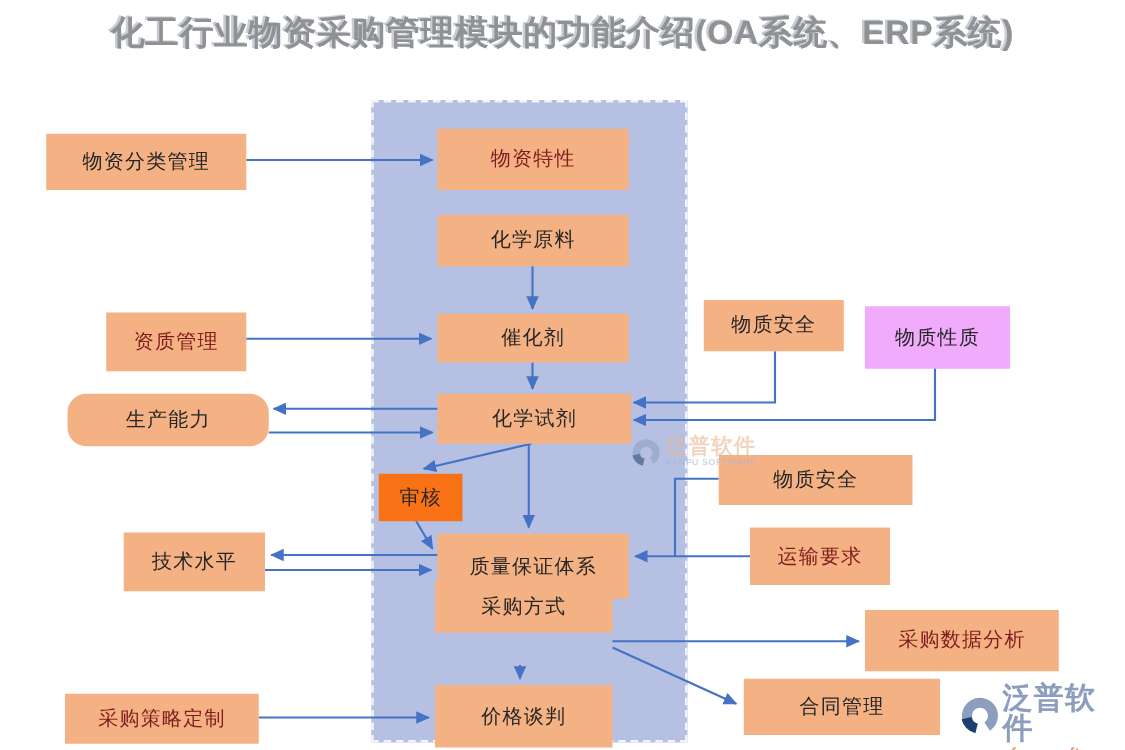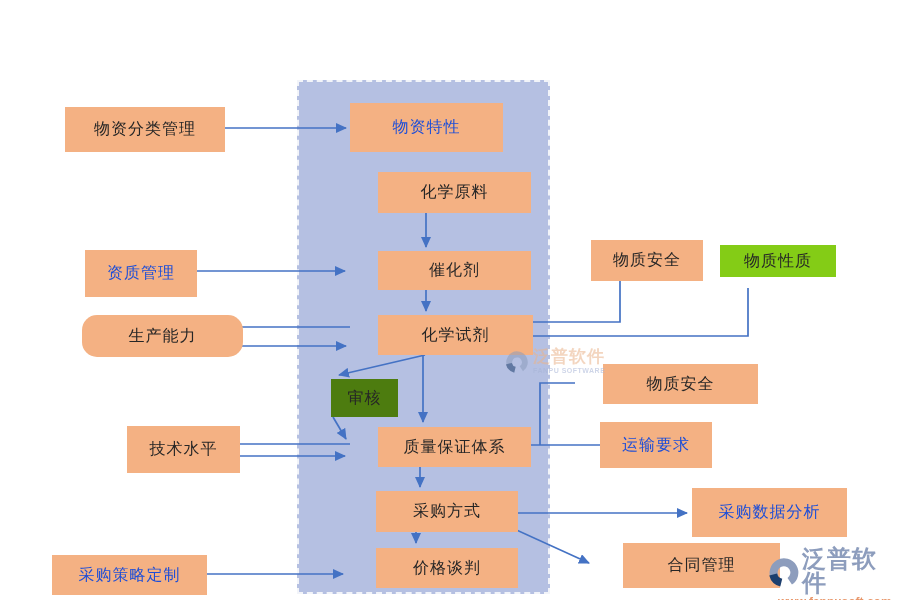--- a/index.html
+++ b/index.html
@@ -17,41 +17,42 @@
   }
   .band{
     position:absolute;background:#b5c0e2;
     border:2px dashed #f2f4f9;box-sizing:border-box;
   }
   .edges{position:absolute;left:0;top:0;pointer-events:none;}
   .node{
     position:absolute;display:flex;align-items:center;justify-content:center;
     font-size:16px;letter-spacing:1px;box-sizing:border-box;white-space:nowrap;
   }
-  .node.dark{color:#262626;margin-left:28px;}
-  .node.light{color:#1d4ed8;text-align:center;}
+  .node.dark{color:#262626;}
+  .node.light{color:#7f1d1d;text-align:center;}
   .wm-center{
     position:absolute;left:505px;top:348px;width:130px;height:36px;
     display:flex;align-items:flex-start;opacity:0.55;
   }
   .wm-center .txt{margin-left:4px;line-height:1;}
   .wm-center .brand{font-size:17px;font-weight:bold;color:#eeb astre}
   .wm-center .brand{font-size:17px;font-weight:bold;color:#eab48c;letter-spacing:1px;}
   .wm-center .sub{font-size:7px;font-weight:bold;color:#a7b4d6;letter-spacing:0.5px;margin-top:2px;}
   .wm-corner{
     position:absolute;left:768px;top:547px;width:128px;height:45px;
   }
   .wm-corner .row{display:flex;align-items:center;}
   .wm-corner .brand{font-size:24px;font-weight:bold;color:#8d9dbd;letter-spacing:1px;margin-left:2px;line-height:1;}
   .wm-corner .url{font-size:12px;font-weight:bold;color:#e8976b;margin-top:1px;margin-left:10px;line-height:1;}
 </style>
 </head>
 <body>
 
 <div id="stage">
+  <div class="title">化工行业物资采购管理模块的功能介绍(OA系统、ERP系统)</div>
 
   <div class="band" id="band" style="left: 297px; top: 80px; width: 253px; height: 514px; background: rgb(181, 192, 226);"></div>
 
   <svg class="edges" id="edges" width="900" height="600" viewBox="0 0 900 600">
     <defs>
       <marker id="arrowhead" markerUnits="userSpaceOnUse" markerWidth="11" markerHeight="10" refX="10" refY="5" orient="auto">
         <path d="M0,0 L11,5 L0,10 Z" id="arrowhead-path" fill="#4472c4"></path>
       </marker>
     </defs>
     <g id="edge-group">
@@ -78,32 +79,32 @@
       </g>
   </svg>
 
   <div id="nodes">
       <div class="node dark" style="left: 37px; top: 107px; width: 160px; height: 45px; background: rgb(244, 177, 131);">物资分类管理</div>
       <div class="node light" style="left: 350px; top: 103px; width: 153px; height: 49px; background: rgb(244, 177, 131);">物资特性</div>
       <div class="node dark" style="left: 350px; top: 172px; width: 153px; height: 41px; background: rgb(244, 177, 131);">化学原料</div>
       <div class="node light" style="left: 85px; top: 250px; width: 112px; height: 47px; background: rgb(244, 177, 131);">资质管理</div>
       <div class="node dark" style="left: 350px; top: 251px; width: 153px; height: 39px; background: rgb(244, 177, 131);">催化剂</div>
       <div class="node dark" style="left: 563px; top: 240px; width: 112px; height: 41px; background: rgb(244, 177, 131);">物质安全</div>
-      <div class="node dark" style="left: 692px; top: 245px; width: 116px; height: 32px; background: #84cc16;">物质性质</div>
+      <div class="node dark" style="left: 692px; top: 245px; width: 116px; height: 50px; background: #f0abfc;">物质性质</div>
       <div class="node dark" style="left: 54px; top: 315px; width: 161px; height: 42px; background: rgb(244, 177, 131); border-radius: 15px;">生产能力</div>
       <div class="node dark" style="left: 350px; top: 315px; width: 155px; height: 40px; background: rgb(244, 177, 131);">化学试剂</div>
-      <div class="node dark" style="left: 303px; top: 379px; width: 67px; height: 38px; background: #4d7c0f;">审核</div>
+      <div class="node dark" style="left: 303px; top: 379px; width: 67px; height: 38px; background: #f97316;">审核</div>
       <div class="node dark" style="left: 575px; top: 364px; width: 155px; height: 40px; background: rgb(244, 177, 131);">物质安全</div>
       <div class="node dark" style="left: 99px; top: 426px; width: 113px; height: 47px; background: rgb(244, 177, 131);">技术水平</div>
-      <div class="node dark" style="left: 350px; top: 427px; width: 153px; height: 40px; background: rgb(244, 177, 131);">质量保证体系</div>
+      <div class="node dark" style="left: 350px; top: 427px; width: 153px; height: 52px; background: rgb(244, 177, 131);">质量保证体系</div>
       <div class="node light" style="left: 600px; top: 422px; width: 112px; height: 46px; background: rgb(244, 177, 131);">运输要求</div>
-      <div class="node dark" style="left: 348px; top: 491px; width: 142px; height: 41px; background: rgb(244, 177, 131);">采购方式</div>
+      <div class="node dark" style="left: 348px; top: 465px; width: 142px; height: 41px; background: rgb(244, 177, 131);">采购方式</div>
       <div class="node light" style="left: 692px; top: 488px; width: 155px; height: 49px; background: rgb(244, 177, 131); font-family: Liberation Mono, monospace;">采购数据分析</div>
       <div class="node dark" style="left: 595px; top: 543px; width: 157px; height: 45px; background: rgb(244, 177, 131);">合同管理</div>
-      <div class="node dark" style="left: 348px; top: 548px; width: 142px; height: 40px; background: rgb(244, 177, 131);">价格谈判</div>
+      <div class="node dark" style="left: 348px; top: 548px; width: 142px; height: 50px; background: rgb(244, 177, 131);">价格谈判</div>
       <div class="node light" style="left: 52px; top: 555px; width: 155px; height: 40px; background: rgb(244, 177, 131);">采购策略定制</div>
     </div>
 
   <div class="wm-center">
     <svg width="24" height="26" viewBox="0 0 40 40">
       <circle cx="20" cy="22" r="13" fill="none" stroke="#8d9dbd" stroke-width="10" stroke-dasharray="60 22" transform="rotate(-210 20 22)"></circle>
       <circle cx="20" cy="21" r="14" fill="none" stroke="#1d3f6e" stroke-width="10" stroke-dasharray="15 73" transform="rotate(-256 20 21)"></circle>
     </svg>
     <div class="txt">
       <div class="brand">泛普软件</div>

